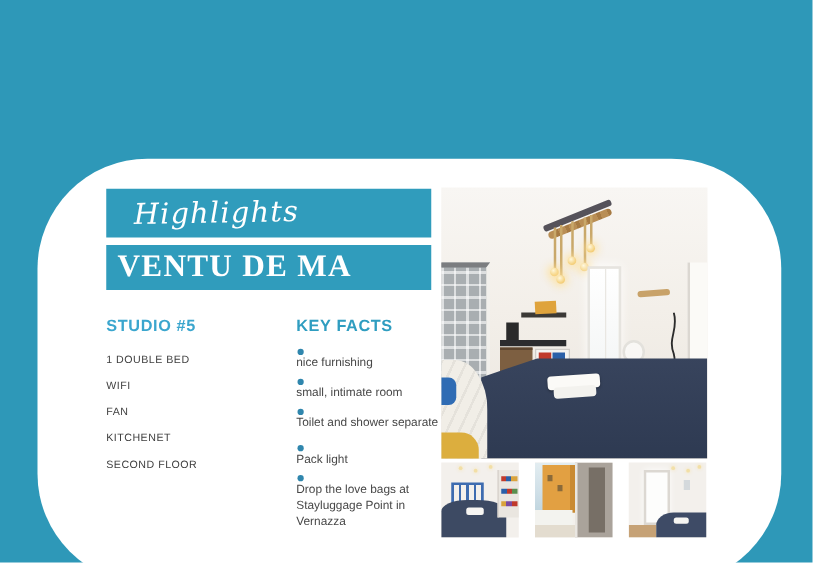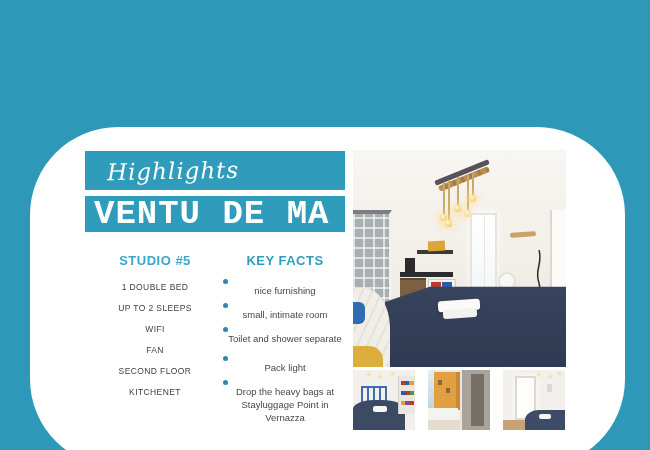--- a/index.html
+++ b/index.html
@@ -1,36 +1,36 @@
 <!DOCTYPE html>
 <html><head>
 <meta charset="utf-8">
 <style>
   html,body{margin:0;padding:0;width:650px;height:450px;overflow:hidden;
     font-family:"Liberation Sans",sans-serif;-webkit-font-smoothing:antialiased;}
-  .bg{position:absolute;inset:0;width:650px;height:450px;background:#2E98B8;text-align:center;}
+  .bg{position:absolute;inset:0;width:650px;height:450px;background:#2E98B8;}
   .card{position:absolute;left:30px;top:127px;width:595px;height:340px;
     background:#fff;border-radius:88px;}
   
   .banner{position:absolute;left:55px;width:260px;background:#309CBC;color:#fff;
     display:flex;align-items:center;box-sizing:border-box;}
   .banner-script{top:24px;height:39px;padding-left:22px;}
   .script{font-family:"DejaVu Serif",serif;font-style:italic;font-size:23px;
     letter-spacing:1px;transform:rotate(-1deg);}
   .banner-title{top:69px;height:36px;padding-left:9px;}
-  .banner-title span{font-family:Liberation Mono, monospace;font-weight:700;
-    font-size:34px;letter-spacing:1px;}
+  .banner-title span{font-family:Liberation Serif, serif;font-weight:700;
+    font-size:25px;letter-spacing:1px;}
   
   .col-left{position:absolute;left:55px;top:126px;width:140px;}
   .col-heading{font-size:13px;font-weight:700;letter-spacing:.5px;color:#2F9DC0;}
   .col-left .col-heading{color:#3BA6CE;margin-bottom:9px;}
   .amenity{font-size:8.5px;letter-spacing:.4px;color:#3E3E3E;line-height:21px;
     white-space:nowrap;}
   
-  .col-mid{position:absolute;left:192px;top:126px;width:126px;}
+  .col-mid{position:absolute;left:207px;top:126px;width:126px;}
   ul.bullets{list-style:none;margin:7px 0 0 0;padding:0;}
   ul.bullets li{display:flex;font-size:9.5px;line-height:13px;color:#474747;
     margin-bottom:2px;flex-direction:column;}
   .dot{flex:0 0 auto;width:5px;height:5px;border-radius:50%;background:#2F86AD;
     margin:4px 6px 0 1px;}
   .tips-head{margin-top:9px;}
   
   .photo{position:absolute;left:323px;top:23px;width:213px;height:217px;
     overflow:hidden;background:linear-gradient(180deg,#f8f6f3 0%,#f3efe9 45%,#eae5de 100%);}
   .beam-dark{position:absolute;left:80px;top:20px;width:58px;height:5px;
@@ -130,25 +130,24 @@
     <div class="banner banner-script">
       <span class="script">Highlights</span>
     </div>
     <div class="banner banner-title">
       <span>VENTU DE MA</span>
     </div>
 
     <div class="col-left">
       <div class="col-heading">STUDIO #5</div>
       <div class="amenity">1 DOUBLE BED</div>
-      <div class="amenity">UP TO 2 SLEEPS</div>
       <div class="amenity">WIFI</div>
       <div class="amenity">FAN</div>
+      <div class="amenity">KITCHENET</div>
       <div class="amenity">SECOND FLOOR</div>
-      <div class="amenity">KITCHENET</div>
     </div>
 
     <div class="col-mid">
       <div class="col-heading">KEY FACTS</div>
       <ul class="bullets">
         <li>
           <span class="dot"></span>
           <span>nice furnishing</span>
         </li>
         <li>
@@ -160,21 +159,21 @@
           <span>Toilet and shower separate</span>
         </li>
       </ul>
       <ul class="bullets">
         <li>
           <span class="dot"></span>
           <span>Pack light</span>
         </li>
         <li>
           <span class="dot"></span>
-          <span>Drop the heavy bags at Stayluggage Point in Vernazza</span>
+          <span>Drop the love bags at Stayluggage Point in Vernazza</span>
         </li>
       </ul>
     </div>
 
     <div class="photo">
       <div class="beam-dark"></div>
       <div class="beam-wood"></div>
       <div class="rope" style="left:90px;top:32px;height:33px;"></div>
       <div class="rope" style="left:95px;top:30px;height:41px;"></div>
       <div class="rope" style="left:104px;top:27px;height:29px;"></div>

